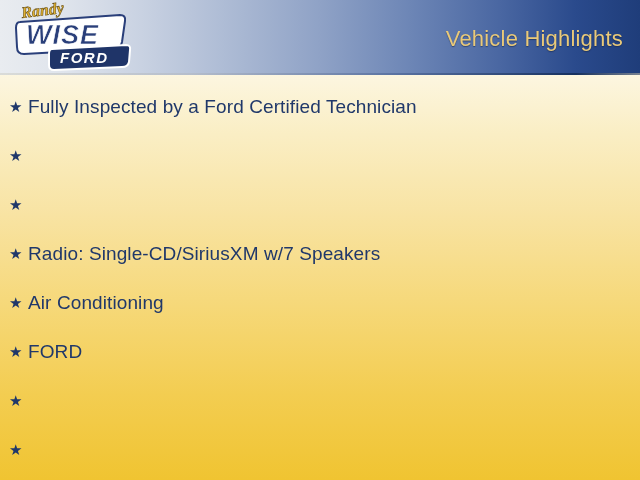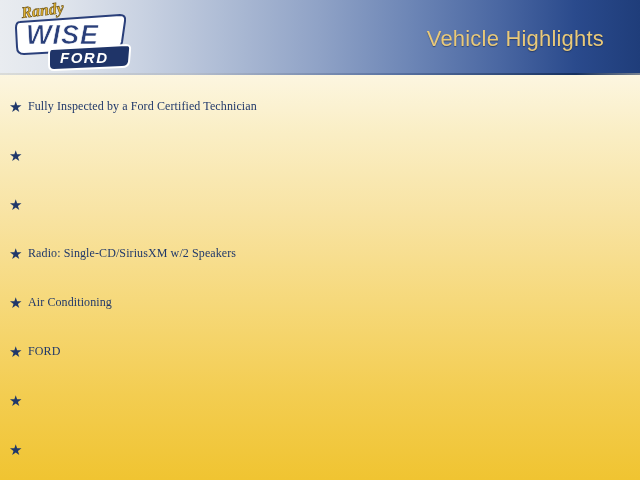--- a/index.html
+++ b/index.html
@@ -57,21 +57,21 @@
     background: linear-gradient(to right,
         rgba(190,198,210,0.55) 0%,
         rgba(150,165,195,0.7) 30%,
         rgba(60,90,150,0.85) 62%,
         #16305f 90%,
         #12295290 100%);
   }
 
   .header-title {
     position: absolute;
-    right: 36px;
+    right: 17px;
     top: 26px;
     font-size: 22px;
     letter-spacing: 0.2px;
     color: #e9c979;
     text-shadow: 0 1px 1px rgba(20,35,70,0.55);
     white-space: nowrap;
   }
 
   
   .logo {
@@ -102,25 +102,24 @@
   }
   .hl-star {
     width: 19px;
     flex: 0 0 19px;
     font-size: 15px;
     line-height: 1;
     color: #20386a;
     text-align: left;
   }
   .hl-text {
-    font-size: 12px;
+    font-size: 19px;
     color: #20386a;
     white-space: nowrap;
     letter-spacing: 0.1px;
-    font-family: Liberation Serif, serif;
   }
 </style>
 </head>
 <body>
 
 <div class="page">
 
   <div class="header">
 
     <div class="logo">
@@ -148,21 +147,21 @@
       <span class="hl-text">Fully Inspected by a Ford Certified Technician</span>
     </li>
     <li class="hl-item">
       <span class="hl-star">★</span>
     </li>
     <li class="hl-item">
       <span class="hl-star">★</span>
     </li>
     <li class="hl-item">
       <span class="hl-star">★</span>
-      <span class="hl-text">Radio: Single-CD/SiriusXM w/2 Speakers</span>
+      <span class="hl-text">Radio: Single-CD/SiriusXM w/7 Speakers</span>
     </li>
     <li class="hl-item">
       <span class="hl-star">★</span>
       <span class="hl-text">Air Conditioning</span>
     </li>
     <li class="hl-item">
       <span class="hl-star">★</span>
       <span class="hl-text">FORD</span>
     </li>
     <li class="hl-item">

